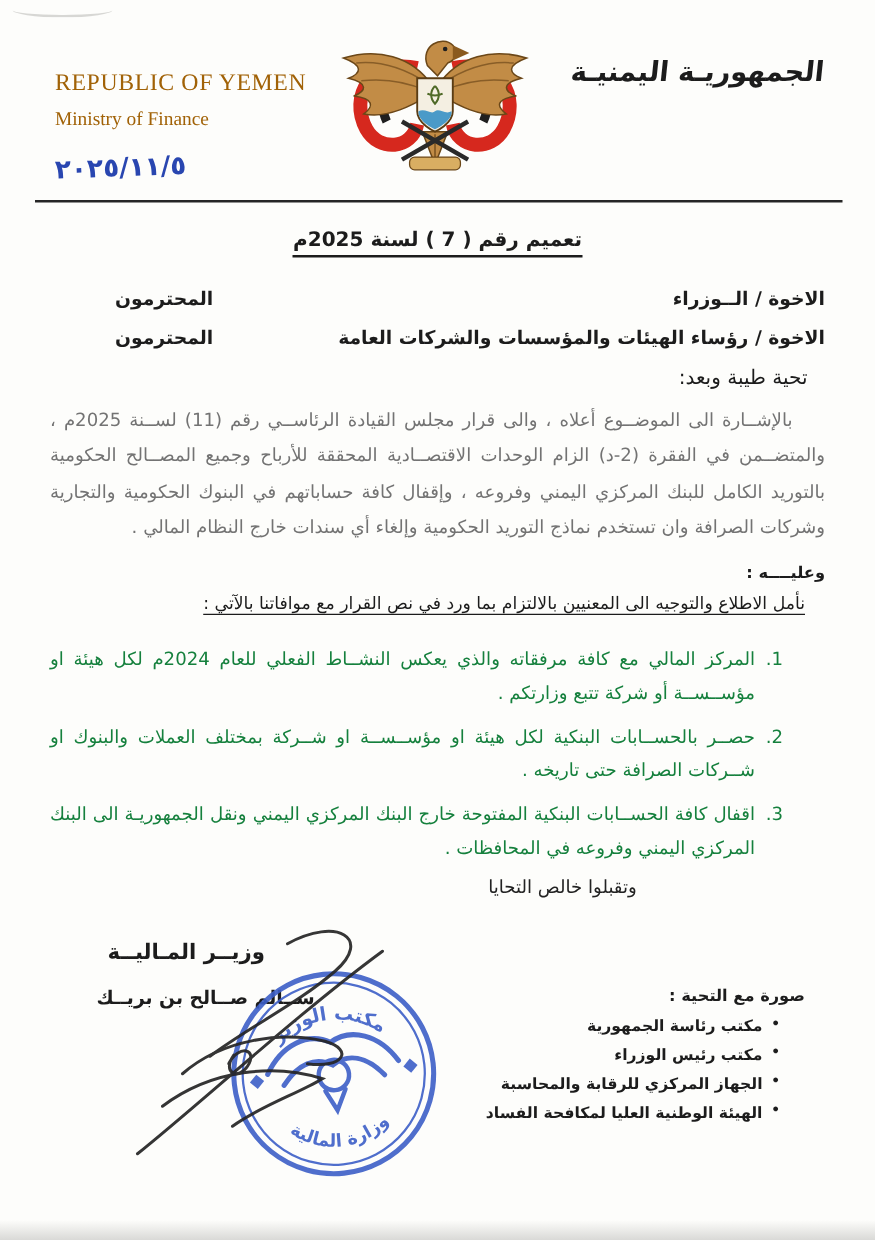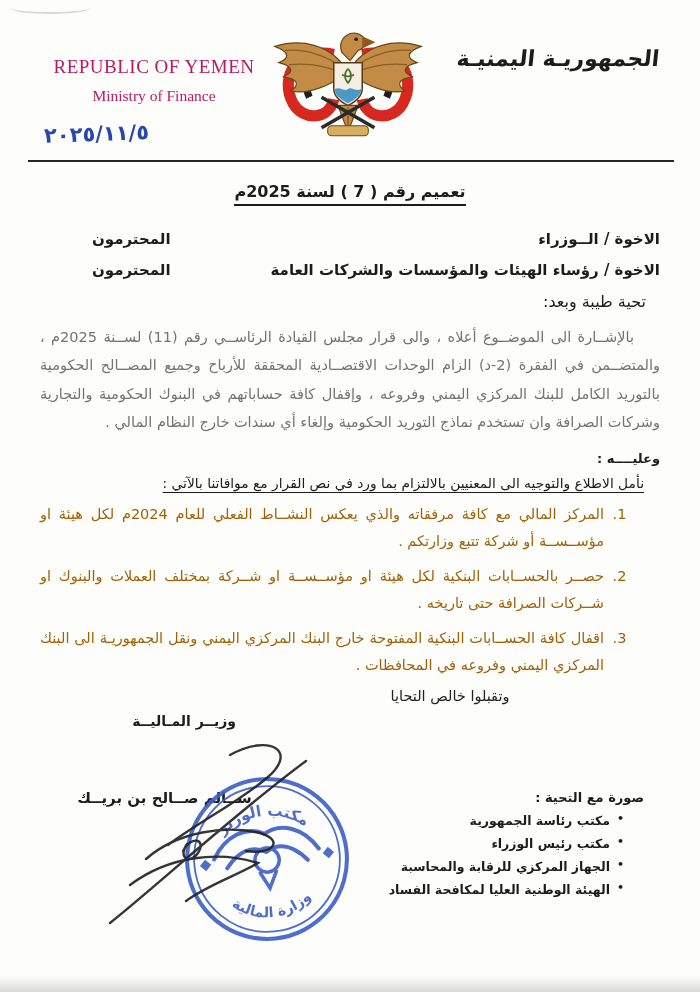--- a/index.html
+++ b/index.html
@@ -6,22 +6,22 @@
   .page{
     position:relative;width:700px;height:992px;background:#fdfdfb;
     font-family:"DejaVu Sans",sans-serif;color:#1c1c1c;overflow:hidden;
   }
   
   .scan-smudge{position:absolute;left:10px;top:2px;width:80px;height:10px;
     border-bottom:2px solid #b9b9b5;border-radius:0 0 50% 50%;opacity:.55;}
   .scan-edge{position:absolute;bottom:0;left:0;right:0;height:16px;
     background:linear-gradient(to bottom,rgba(0,0,0,0),rgba(90,90,85,.22));}
   
-  .header-en{position:absolute;left:44px;top:56px;width:220px;text-align:center;
-    font-family:"Liberation Serif",serif;color:#be185d;}
+  .header-en{position:absolute;left:44px;top:56px;width:220px;
+    font-family:"Liberation Serif",serif;color:#a16207;}
   .header-en .l1{font-size:19px;letter-spacing:.5px;white-space:nowrap;}
   .header-en .l2{font-size:15.5px;margin-top:9px;}
   .emblem{position:absolute;left:270px;top:24px;width:156px;height:120px;}
   .header-ar{position:absolute;right:22px;top:46px;width:240px;text-align:center;direction:rtl;}
   .header-ar .l1{font-size:22px;font-weight:bold;transform:skewX(-6deg);}
   .header-ar .l2{font-size:17px;font-weight:bold;margin-top:7px;letter-spacing:1px;}
   .hand-date{position:absolute;left:44px;top:122px;color:#2946b0;font-size:21px;
     font-weight:bold;transform:rotate(-2deg);direction:ltr;letter-spacing:2px;}
   .rule{position:absolute;left:28px;right:26px;top:160px;height:2px;background:#262626;}
   
@@ -32,26 +32,26 @@
   .title-line > span{display:inline-block;font-size:16px;border-bottom:2px solid #1c1c1c;padding-bottom:3px;}
   .addr{margin-top:24px;}
   .addr-row{display:flex;justify-content:space-between;align-items:baseline;
     font-weight:bold;font-size:15px;padding-left:52px;margin-bottom:13px;}
   .greeting{font-size:16px;margin-right:14px;margin-top:0;}
   .body-par{margin-top:12px;font-size:14.5px;line-height:1.95;text-align:justify;
     text-indent:26px;color:#737373;}
   .heading-bold{font-size:13px;font-weight:bold;margin-top:1px;}
   .instruction{font-size:13.8px;margin-top:9px;margin-right:16px;
     text-decoration:underline;text-underline-offset:4px;}
-  ol.directives{margin:10px 28px 0 0;padding:0 24px 0 0;font-size:14.5px;color:#a16207;}
+  ol.directives{margin:24px 28px 0 0;padding:0 24px 0 0;font-size:14.5px;color:#15803d;}
   ol.directives li{margin-bottom:7px;line-height:1.9;text-align:justify;padding-right:4px;}
   .closing{margin-top:8px;text-align:center;transform:translateX(100px);font-size:14.5px;color:#222;}
   
-  .sig-title{position:absolute;left:86px;top:713px;width:150px;text-align:right;
-    font-weight:bold;font-size:14px;direction:rtl;}
+  .sig-title{position:absolute;left:86px;top:752px;width:150px;text-align:left;
+    font-weight:bold;font-size:17px;direction:rtl;}
   .sig-name{position:absolute;left:72px;top:789px;width:185px;text-align:center;
     font-weight:bold;font-size:15px;direction:rtl;}
   .sig-scribble{position:absolute;left:88px;top:733px;width:240px;height:200px;z-index:3;}
   .stamp{position:absolute;left:181px;top:773px;width:172px;height:172px;
     transform:rotate(-6deg);opacity:.9;z-index:2;}
   
   .copies{position:absolute;right:56px;top:790px;width:300px;direction:rtl;}
   .copies-heading{font-weight:bold;font-size:13px;}
   .copies ul{list-style:none;margin:8px 20px 0 0;padding:0;font-size:12.5px;font-weight:bold;}
   .copies li{margin-bottom:8px;position:relative;padding-right:14px;}

